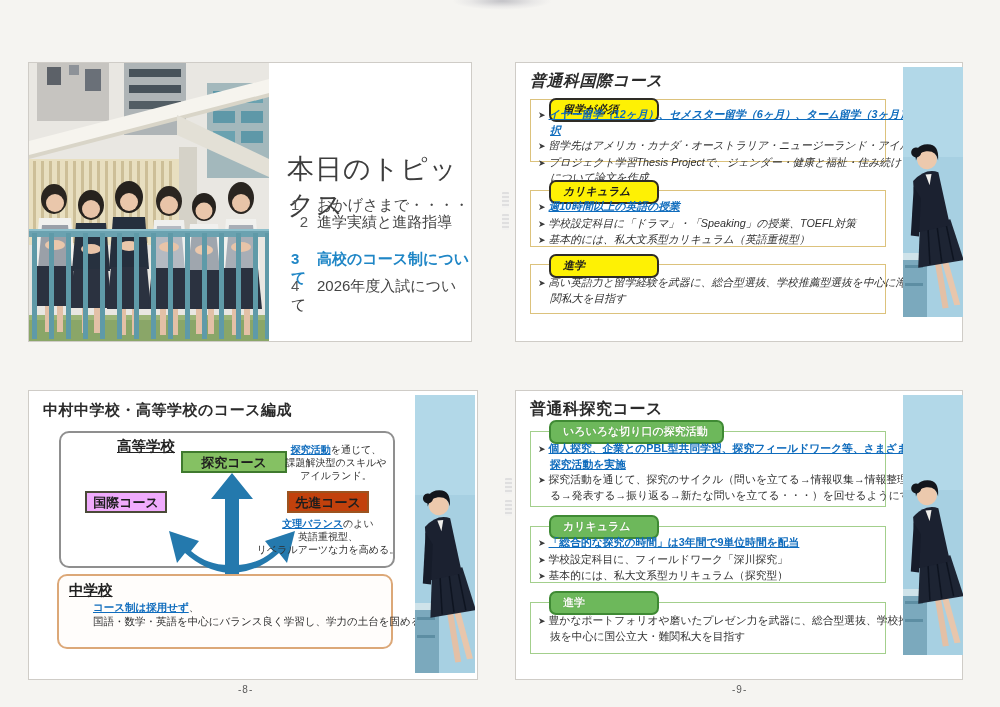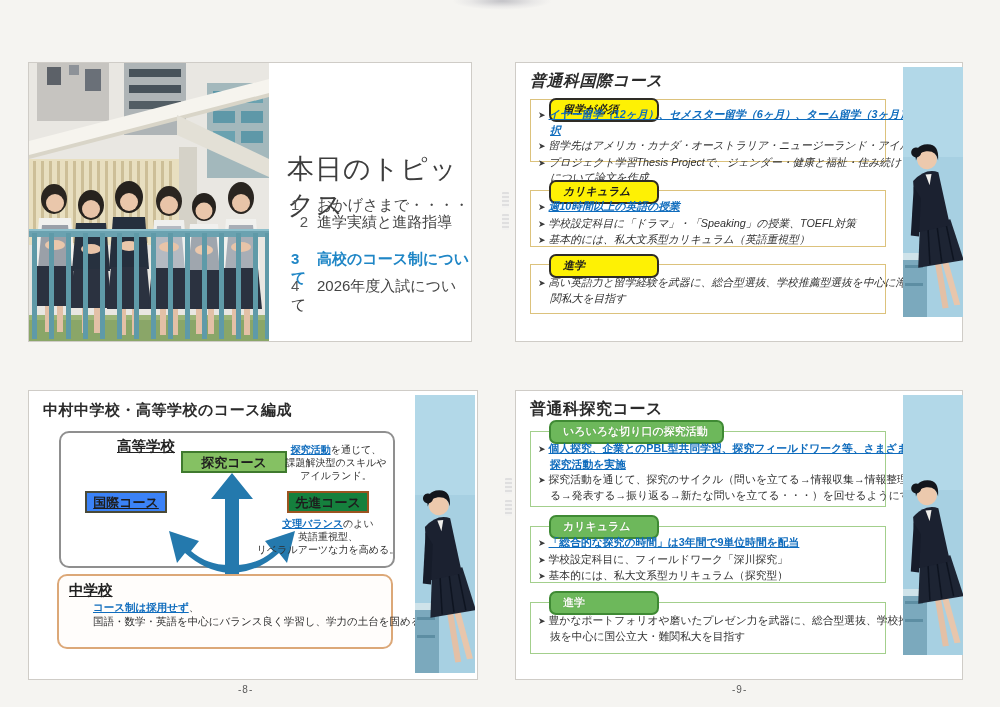--- a/index.html
+++ b/index.html
@@ -35,22 +35,22 @@
   .bullet{font-size:10.8px;line-height:14.5px;color:#313131;margin-bottom:1px;text-indent:-12px;padding-left:12px;}
   .bmark{font-size:9px;margin-right:3px;color:#3a3a3a;}
   .em{color:#0f6cbd;font-weight:bold;text-decoration:underline;}
   .photo-strip{position:absolute;overflow:hidden;}
   
   #s3 .hsbox{position:absolute;left:30px;top:40px;width:332px;height:133px;border:2px solid #8f8f8f;border-radius:10px;}
   #s3 .jhsbox{position:absolute;left:28px;top:183px;width:332px;height:71px;border:2px solid #dca878;border-radius:10px;background:#fffdfb;}
   .boxlabel{position:absolute;font-size:14.5px;font-weight:bold;color:#222;text-decoration:underline;}
   .course{position:absolute;font-size:13px;font-weight:bold;color:#1d1d1d;text-align:center;line-height:20px;height:22px;box-sizing:border-box;}
   .course.green{background:#85c163;border:2px solid #3f7a2e;}
-  .course.yellow{background:#3b82f6;border:2px solid #4a4a38;text-decoration:underline;}
-  .course.orange{background:#15803d;border:2px solid #9c5420;}
+  .course.yellow{background:#f0abfc;border:2px solid #4a4a38;}
+  .course.orange{background:#c2410c;border:2px solid #9c5420;}
   .cdesc{position:absolute;font-size:10px;line-height:13px;color:#2e2e2e;text-align:center;}
   .jhstext{position:absolute;left:64px;top:209px;font-size:10.5px;line-height:14px;color:#2e2e2e;}
   .pagenum{position:absolute;top:684px;font-size:10px;color:#5a5a5a;letter-spacing:1px;}
 </style>
 </head>
 <body>
 
 <div class="smudge"></div>
 <div class="edge-mark" style="left:502px;top:192px;"></div>
 <div class="edge-mark" style="left:502px;top:214px;"></div>

